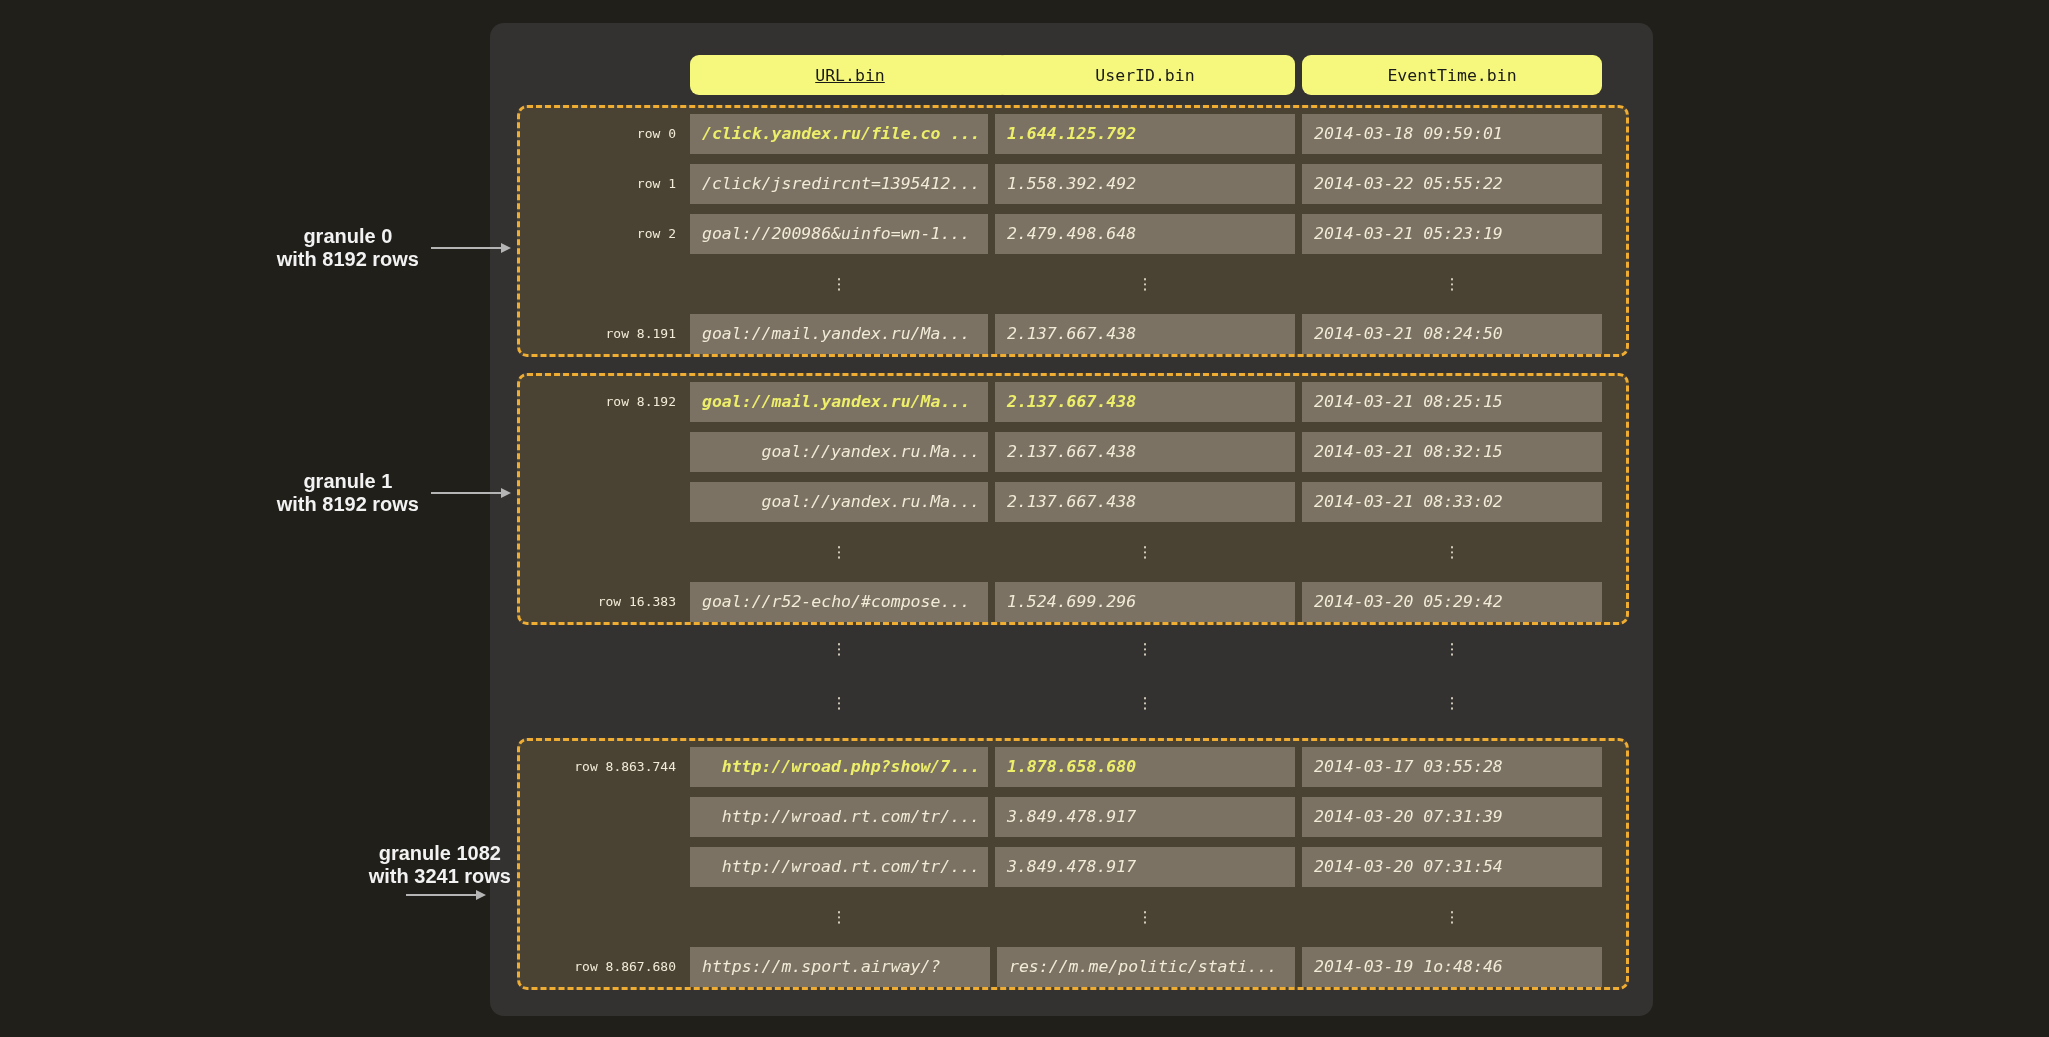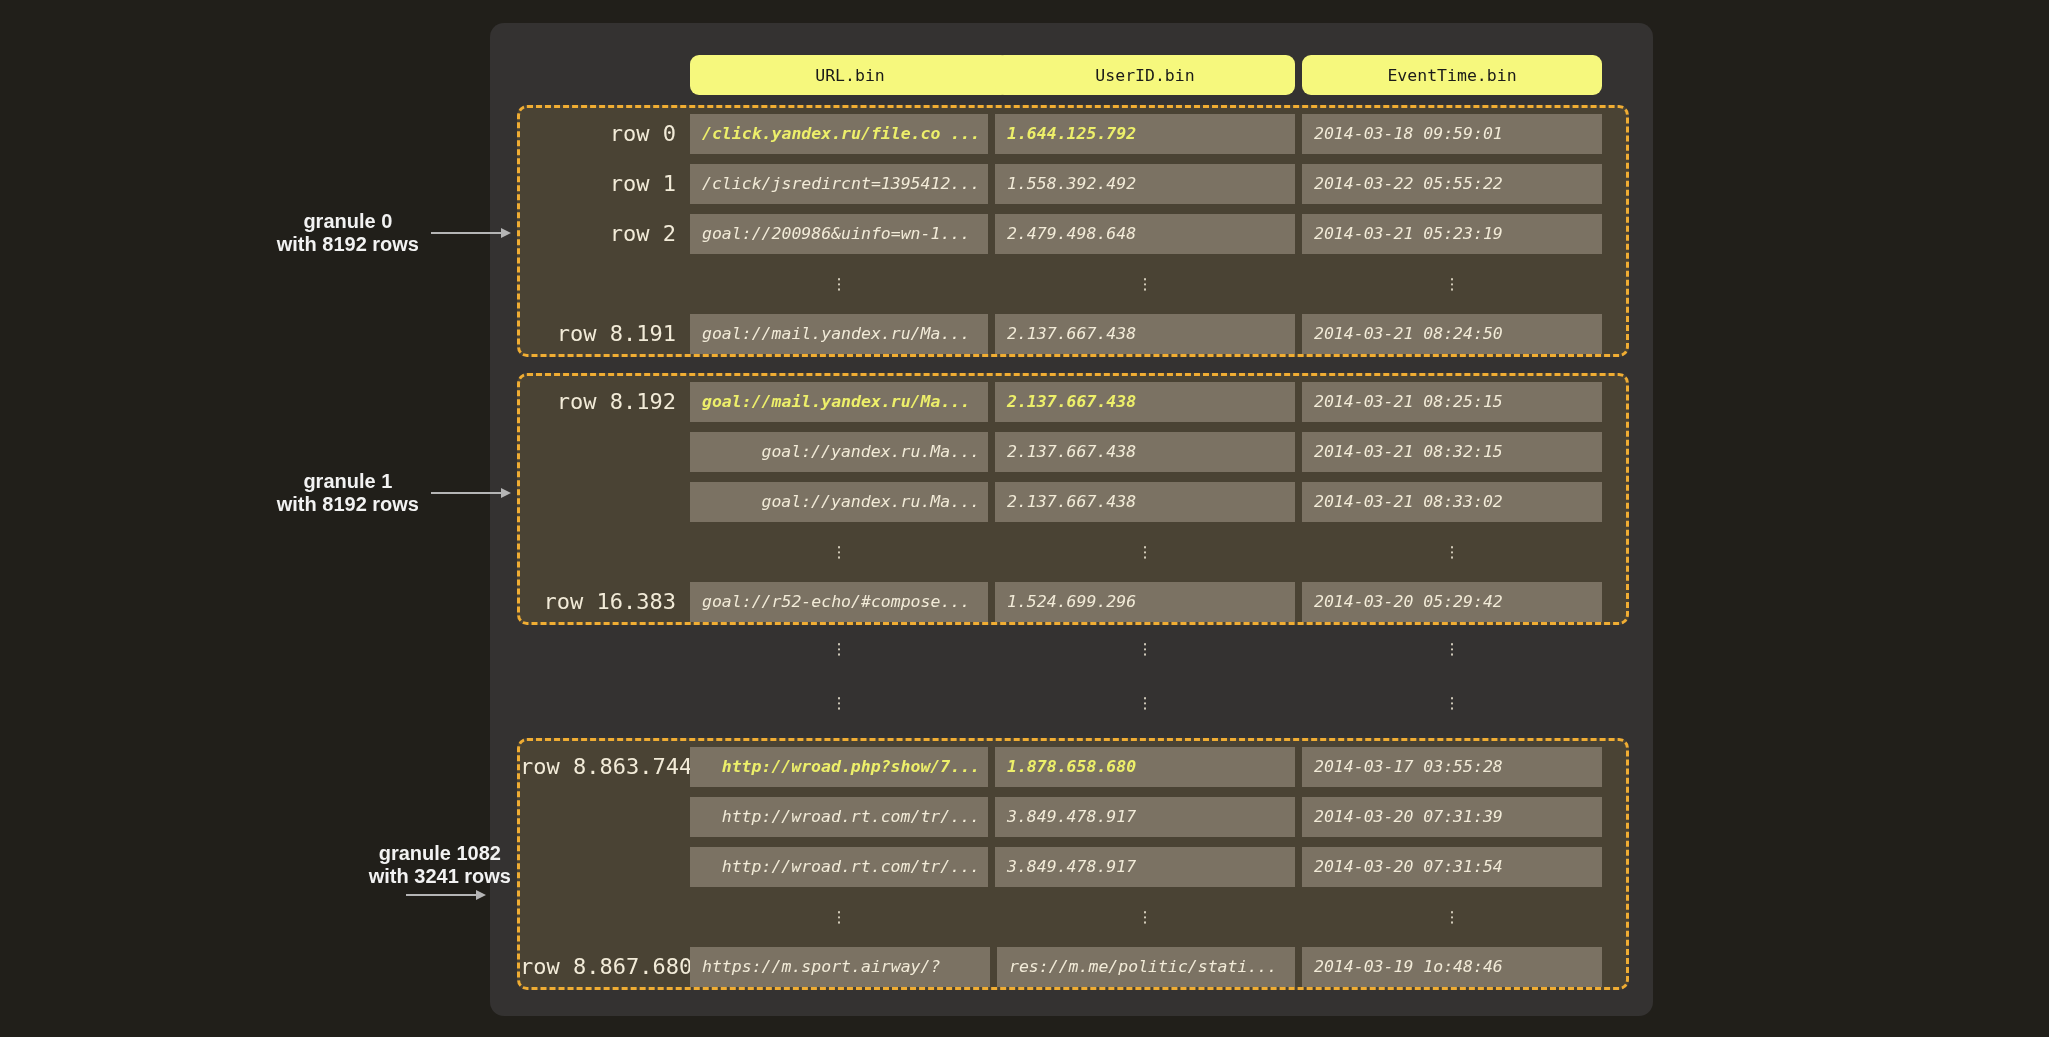--- a/index.html
+++ b/index.html
@@ -25,35 +25,35 @@
   .panel{
     position:absolute;left:490px;top:23px;width:1163px;height:993px;
     background:var(--panel_bg);border-radius:14px;
   }
   .hdr{
     position:absolute;top:32px;height:40px;border-radius:9px;
     background:var(--header_bg);color:var(--header_text);
     display:flex;align-items:center;justify-content:center;
     font-size:16.5px;white-space:nowrap;
   }
-  .hdr.c1{left:200px;width:320px;}
+  .hdr.c1{left:200px;width:320px;text-decoration:underline;}
   .hdr.c2{left:505px;width:300px;}
   .hdr.c3{left:812px;width:300px;}
   .gbox{
     position:absolute;left:27px;width:1112px;height:252px;
     border:3px dashed var(--granule_border);border-radius:10px;
     background:var(--granule_bg);padding-top:6px;overflow:hidden;
   }
   .gbox.g0{top:82px;}
   .gbox.g1{top:350px;}
   .gbox.g2{top:715px;}
   .grow{display:flex;height:40px;margin-bottom:10px;}
   .rlabel{
     flex:none;width:170px;padding-right:14px;text-align:right;
-    line-height:40px;font-size:22px;color:var(--cell_text);white-space:nowrap;
+    line-height:40px;font-size:13px;color:var(--cell_text);white-space:nowrap;
   }
   .cell{
     flex:none;width:298px;margin-right:7px;
     background:var(--cell_bg);color:var(--cell_text);
     line-height:40px;font-size:16.5px;padding:0 8px 0 12px;
     white-space:nowrap;overflow:hidden;font-style:italic;
   }
   .cell.w2{width:300px;}
   .cell.last{margin-right:0;}
   .cell.ar{text-align:right;padding-left:19px;}
@@ -66,21 +66,21 @@
   .ecell.last{margin-right:0;}
   .gap-ell{position:absolute;left:30px;display:flex;height:28px;}
   .gap-ell .rlabel{line-height:28px;}
   .gap-ell .ecell{line-height:28px;background:transparent;}
   .gap-ell.e1{top:612px;}
   .gap-ell.e2{top:666px;}
   .annot{
     position:absolute;right:1538px;display:flex;align-items:center;
     transform:translateY(-50%);
   }
-  .annot.a0{top:233px;}
+  .annot.a0{top:248px;}
   .annot.a1{top:493px;}
   .annot.a2{top:872px;flex-direction:column;}
   .annot-text{
     color:var(--label_text);
     font-family:"Liberation Sans",sans-serif;font-weight:bold;
     font-size:20px;line-height:23px;text-align:center;white-space:nowrap;
   }
   .arrow-svg{margin-left:12px;flex:none;display:block;}
 </style>
 </head>

